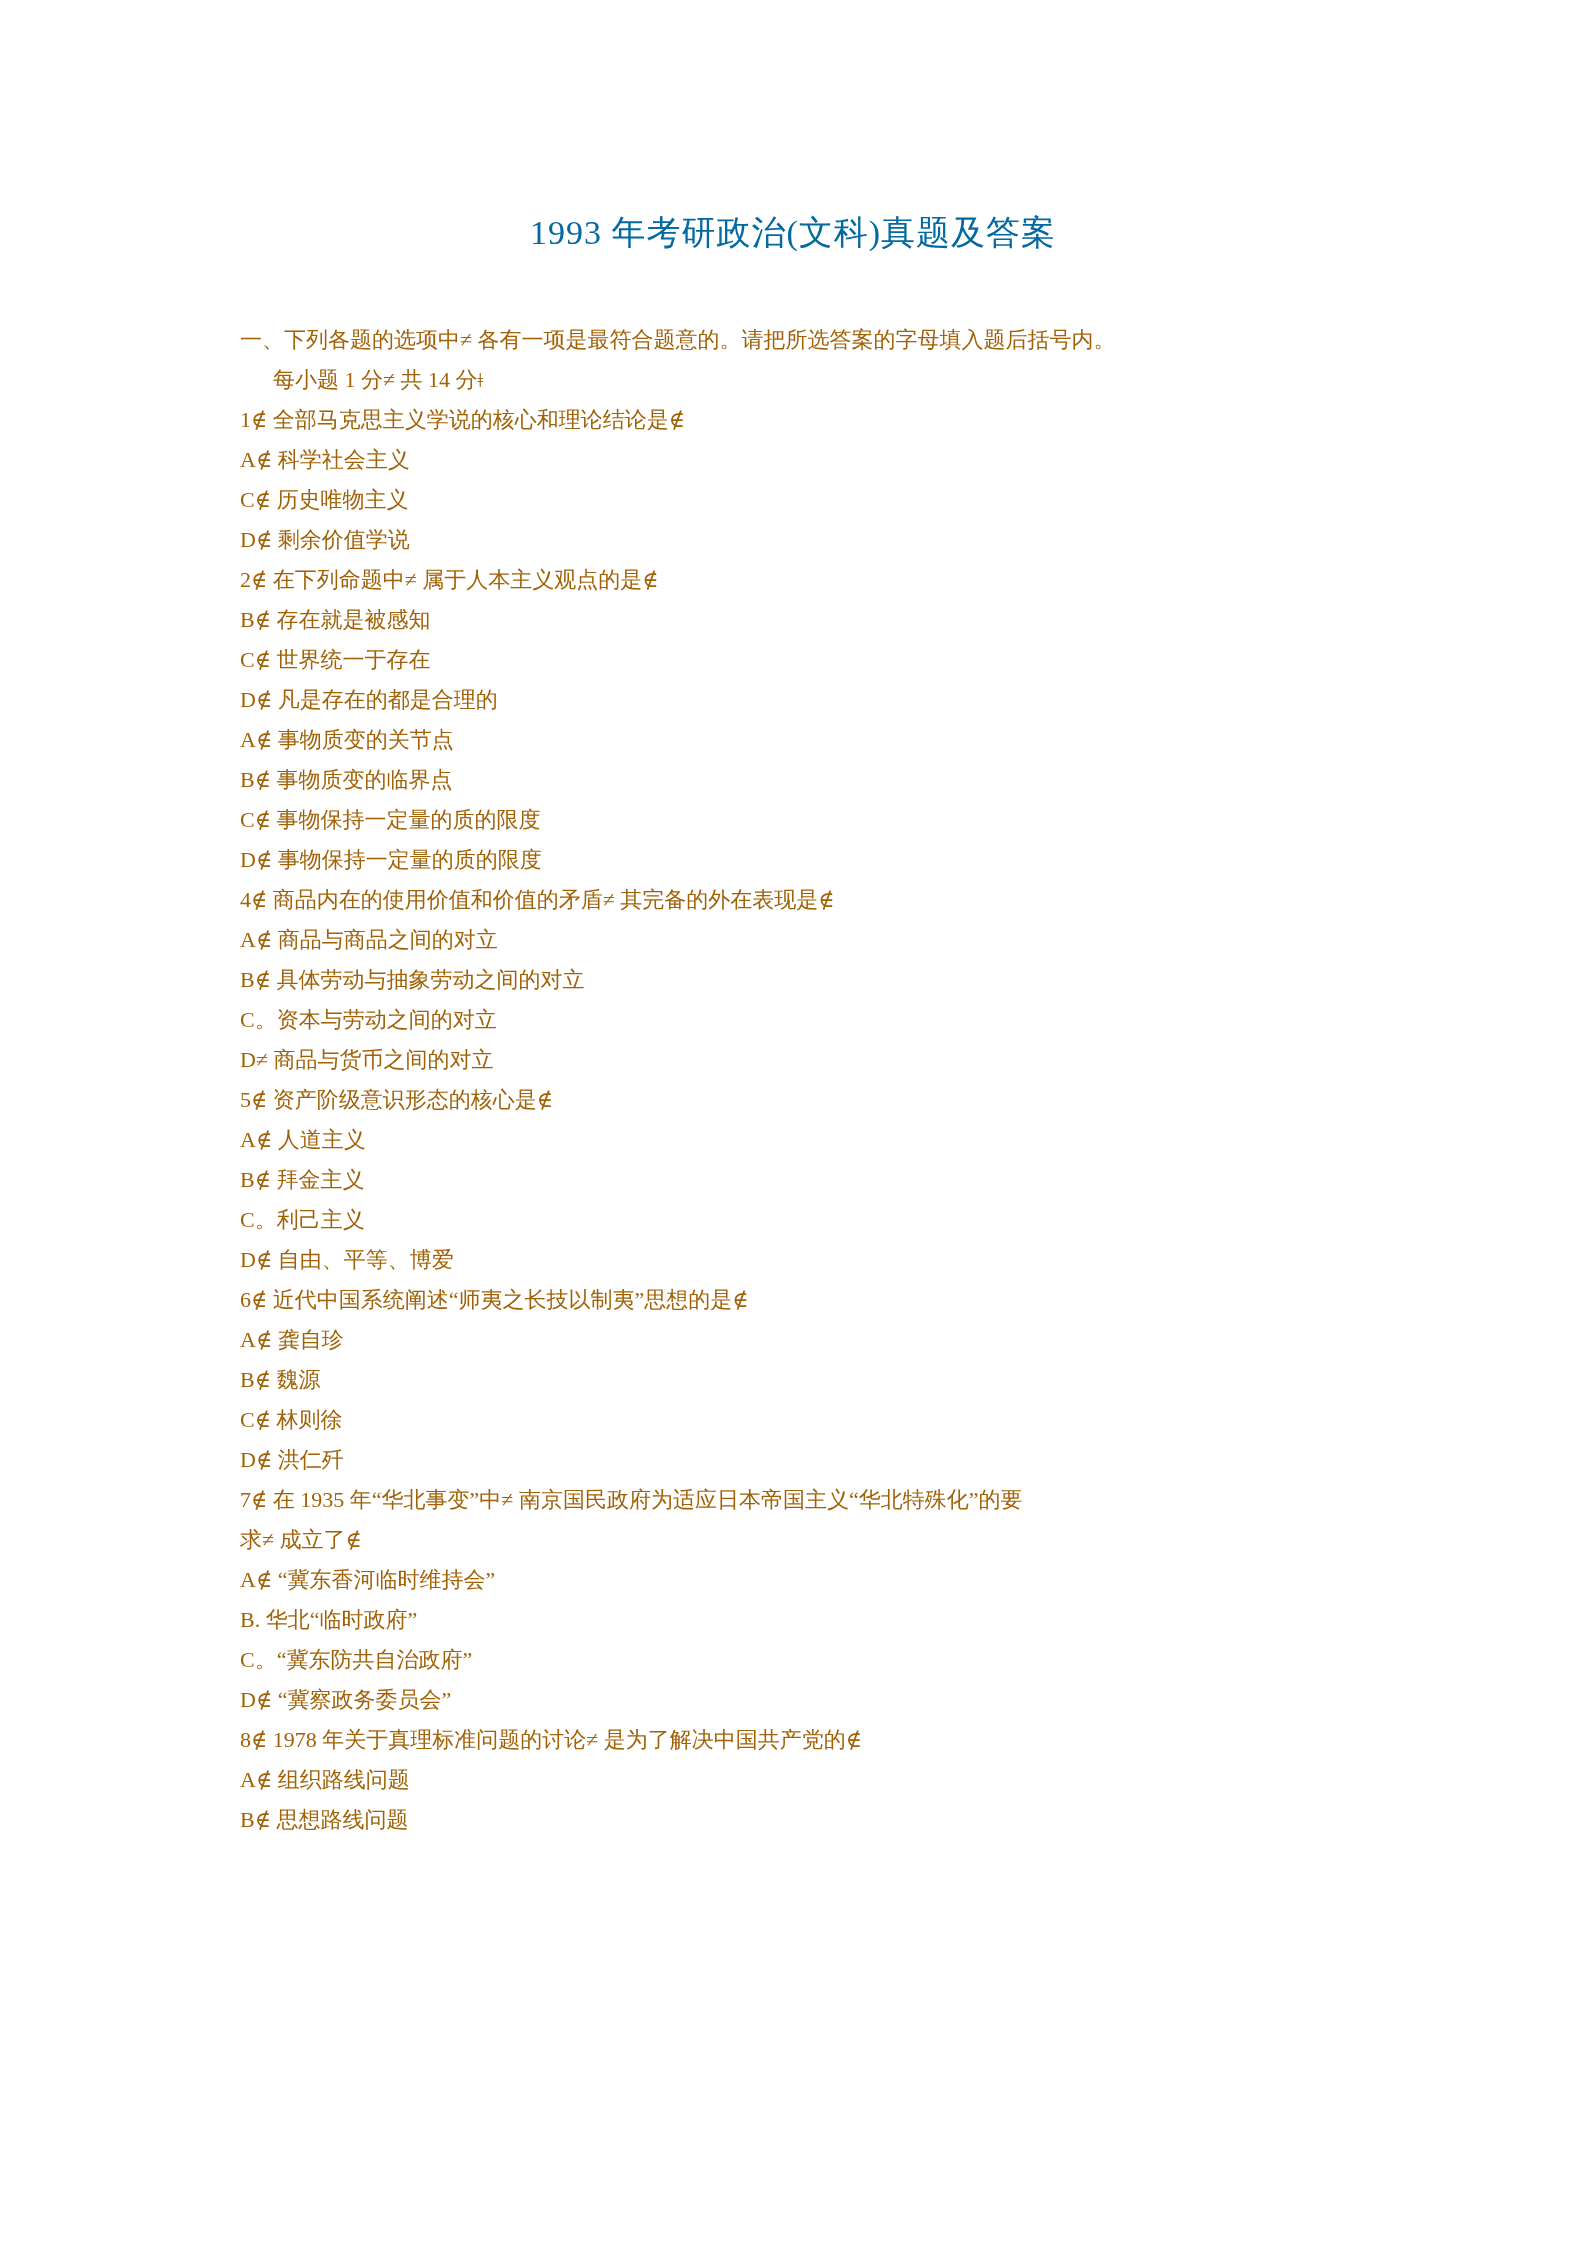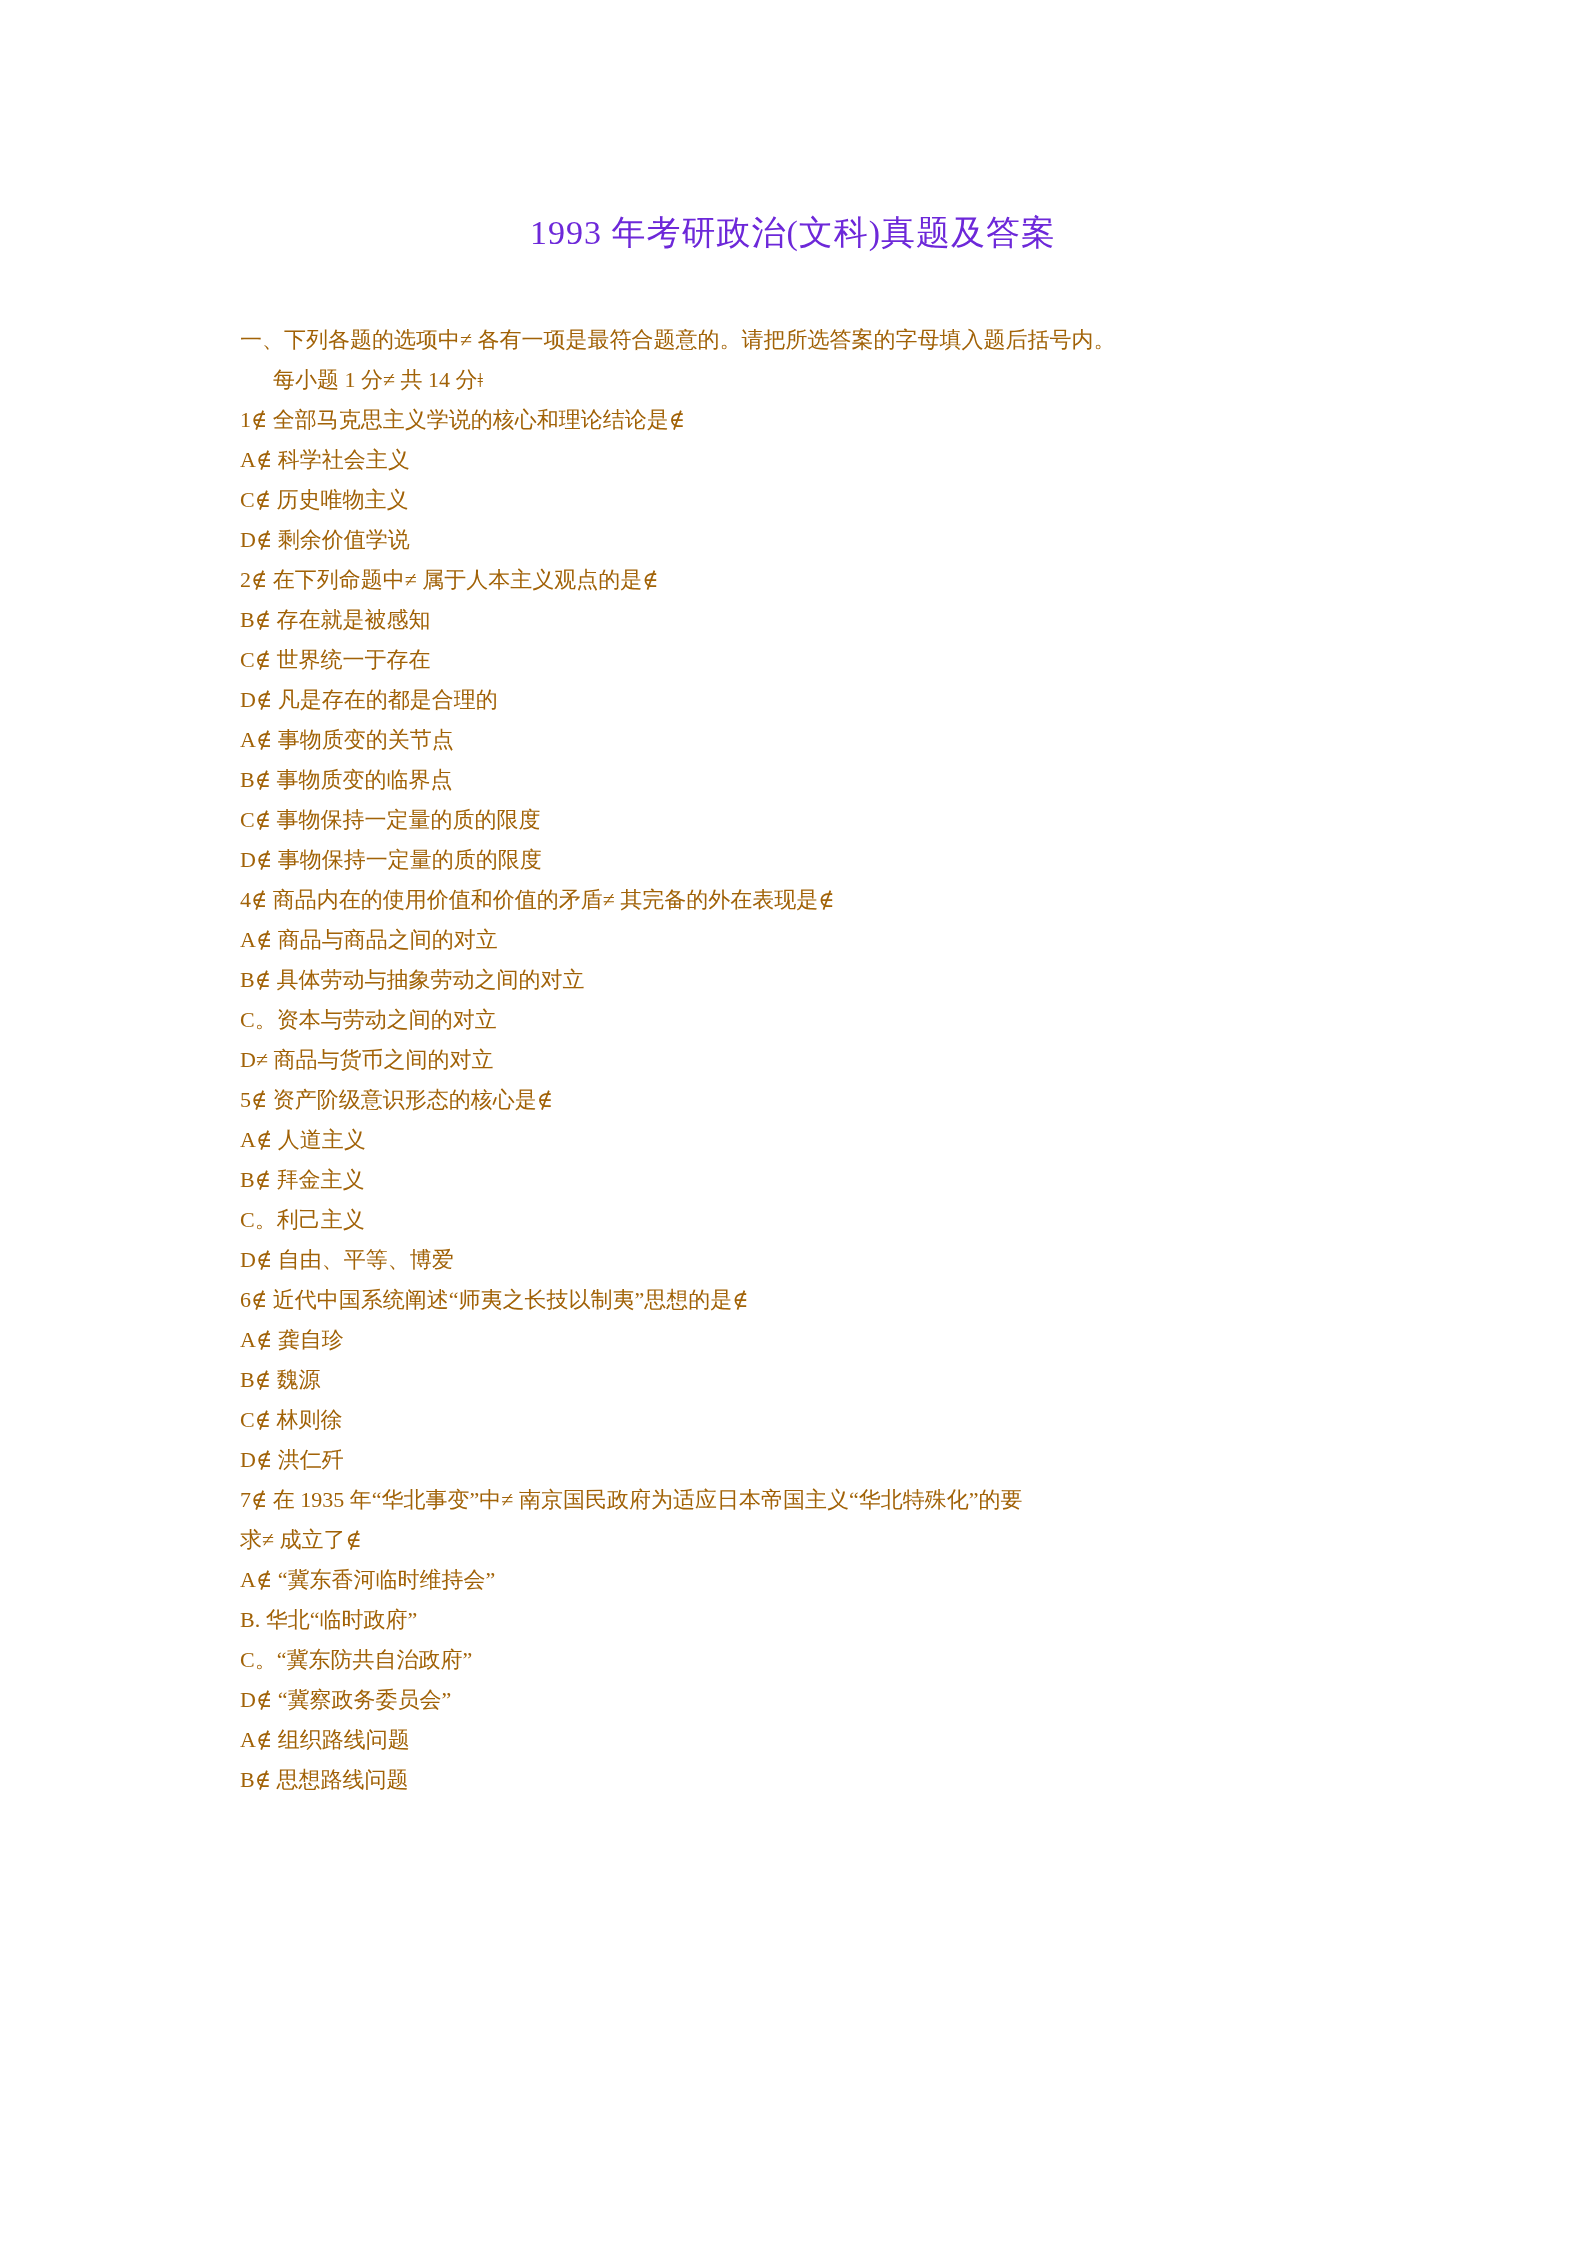--- a/index.html
+++ b/index.html
@@ -15,21 +15,21 @@
     background: #ffffff;
     overflow: hidden;
   }
   .doc-title {
     padding-top: 212px;
     text-align: center;
     font-size: 34px;
     font-weight: normal;
     letter-spacing: 1px;
     line-height: 42px;
-    color: #6d28d9;
+    color: #0369a1;
   }
   .content {
     margin-top: 66px;
     margin-left: 240px;
     margin-right: 160px;
   }
   .line {
     font-size: 22px;
     line-height: 40px;
     height: 40px;
@@ -74,16 +74,17 @@
       <p class="line">A∉ 龚自珍</p>
       <p class="line">B∉ 魏源</p>
       <p class="line">C∉ 林则徐</p>
       <p class="line">D∉ 洪仁歼</p>
       <p class="line">7∉ 在 1935 年“华北事变”中≠ 南京国民政府为适应日本帝国主义“华北特殊化”的要</p>
       <p class="line">求≠ 成立了∉</p>
       <p class="line">A∉ “冀东香河临时维持会”</p>
       <p class="line">B. 华北“临时政府”</p>
       <p class="line">C。“冀东防共自治政府”</p>
       <p class="line">D∉ “冀察政务委员会”</p>
+      <p class="line">8∉ 1978 年关于真理标准问题的讨论≠ 是为了解决中国共产党的∉</p>
       <p class="line">A∉ 组织路线问题</p>
       <p class="line">B∉ 思想路线问题</p>
     </div>
 </div>
 
 </body></html>

